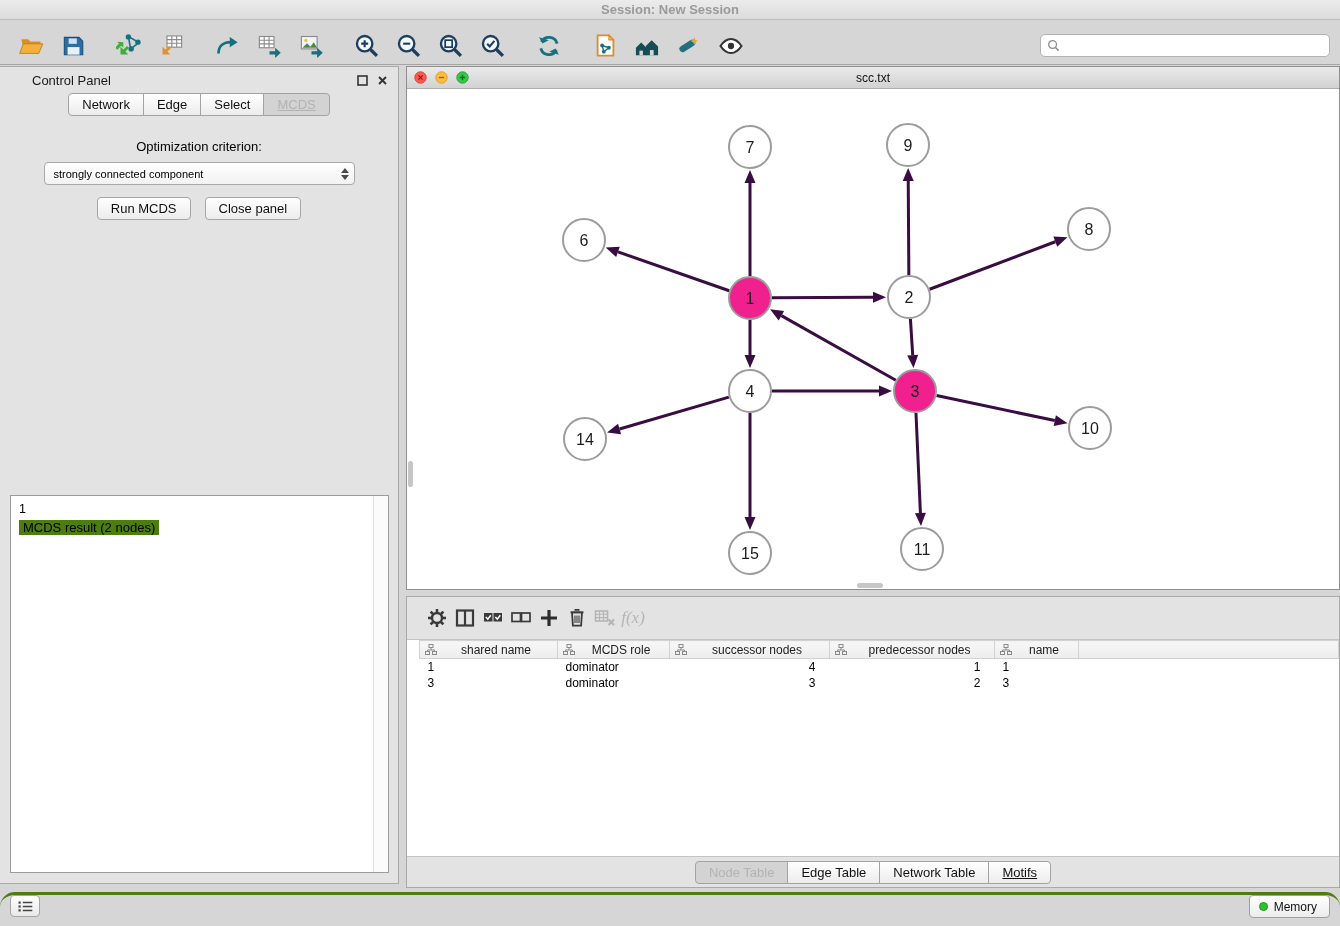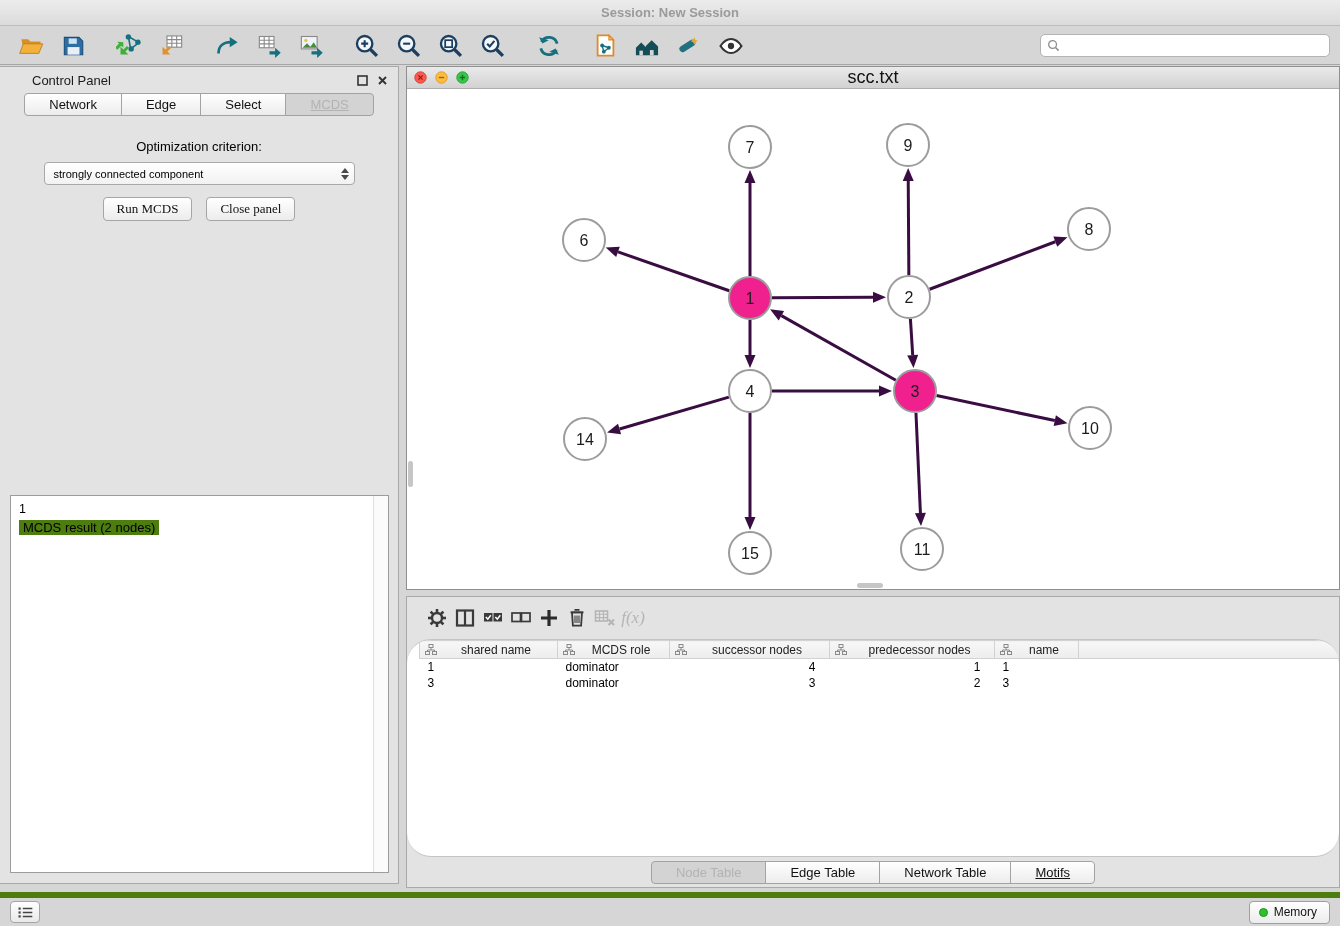--- a/index.html
+++ b/index.html
@@ -1,21 +1,21 @@
 <!DOCTYPE html>
 <html><head>
 <meta charset="utf-8">
 <style>
   * { margin:0; padding:0; box-sizing:border-box; }
   html,body { width:1340px; height:926px; }
   body { font-family:"Liberation Sans",sans-serif; background:#bdbdbd; }
   .app { position:relative; width:1340px; height:926px; background:#d6d6d6; overflow:hidden; }
 
   
-  .titlebar { position:absolute; top:0; left:0; right:0; height:26px;
+  .titlebar { position:absolute; top:0; left:0; right:0; height:20px;
     background:linear-gradient(#ececec,#dbdbdb); border-bottom:1px solid #bdbdbd;
     display:flex; align-items:center; justify-content:center;
     font-size:13px; font-weight:bold; color:#9a9a9a; }
 
   
   .toolbar { position:absolute; top:27px; left:0; right:0; height:38px;
     background:#d6d6d6; border-bottom:1px solid #a6a6a6;
     display:flex; align-items:center; padding:0 10px; }
   .tbtn { width:42px; height:32px; display:flex; align-items:center; justify-content:center;
     background:none; border:none; cursor:default; }
@@ -23,77 +23,77 @@
   .searchbox { margin-left:auto; width:290px; height:23px; background:#fff;
     border:1px solid #b3b3b3; border-radius:5px; display:flex; align-items:center; padding:0 6px; gap:4px; }
   .searchbox input { border:none; outline:none; flex:1; font-size:12px; font-family:inherit; background:transparent; }
 
   
   .panel-header { height:26px; display:flex; align-items:center; padding:0 10px; font-size:13px; color:#1a1a1a;margin-left:22px; }
   .ph-icons { margin-left:auto; display:flex; gap:9px; align-items:center; }
   .ph-btn { background:none; border:none; display:flex; align-items:center; justify-content:center; }
 
   .seg { display:flex; justify-content:center; }
-  .seg .tab { font-family:"Liberation Sans",sans-serif; font-size:13px; padding:3px 24px;
+  .seg .tab { font-family:"Liberation Sans",sans-serif; font-size:13px; padding:3px 13px;
     background:linear-gradient(#ffffff,#ececec); border:1px solid #a3a3a3; margin-left:-1px; color:#111; }
   .seg .tab:first-child { border-radius:4px 0 0 4px; margin-left:0; }
   .seg .tab:last-child { border-radius:0 4px 4px 0;text-decoration:underline; }
   .seg .tab.active { background:#d3d3d3; color:#b3b3b3; }
 
   
   .control-panel { position:absolute; left:0; top:66px; width:399px; height:818px;
     background:#e3e3e3; border:1px solid #a9a9a9; border-left:none; }
   .opt-label { text-align:center; font-size:13px; margin-top:23px; color:#000; }
   .dropdown { width:311px; height:23px; margin:8px auto 0; background:linear-gradient(#ffffff,#f2f2f2);
     border:1px solid #a9a9a9; border-radius:4px; display:flex; align-items:center;
     padding:0 5px 0 9px; font-size:11px; color:#000; }
   .dd-arrows { margin-left:auto; display:flex; flex-direction:column; gap:2px; align-items:center; }
   .dd-arrows i { display:block; width:0; height:0; border-left:4px solid transparent; border-right:4px solid transparent; }
   .dd-up { border-bottom:5px solid #4a4a4a; }
   .dd-down { border-top:5px solid #4a4a4a; }
   .btn-row { display:flex; justify-content:center; gap:14px; margin-top:12px; }
-  .pbtn { font-family:Liberation Serif, serif; font-size:13px; padding:3px 13px;
+  .pbtn { font-family:Liberation Sans, sans-serif; font-size:13px; padding:3px 13px;
     background:linear-gradient(#ffffff,#ececec); border:1px solid #a6a6a6; border-radius:4px; color:#111; }
 
   .result-box { position:absolute; left:10px; top:428px; width:379px; height:378px;
     border:1px solid #9c9c9c; background:#ffffff; }
   .result-title { position:absolute; top:-9px; left:8px; background:#4d7c0f; padding:0 4px; font-size:13px; color:#000;margin-top:33px; }
   .result-values { padding:5px 8px; font-size:12.5px; line-height:17px; color:#000; }
   .result-scroll { position:absolute; top:0; right:0; bottom:0; width:15px; border-left:1px solid #e0e0e0; background:#fbfbfb; }
 
   
   .network-window { position:absolute; left:406px; top:66px; width:934px; height:524px;
     border:1px solid #8f8f8f; background:#fff; }
   .nw-titlebar { height:22px; background:linear-gradient(#eaeaea,#d2d2d2); border-bottom:1px solid #aeaeae;
     display:flex; align-items:center; padding:0 7px; position:relative; }
   .traffic { display:flex; gap:8px; align-items:center; z-index:2; }
   .traffic .ph-btn { padding:0; }
-  .nw-title { position:absolute; left:0; right:0; text-align:center; font-size:18px; color:#111; }
+  .nw-title { position:absolute; left:0; right:0; text-align:center; font-size:12px; color:#111; }
   .nw-canvas { position:relative; width:932px; height:500px; background:#fff; overflow:hidden; }
   .v-handle { position:absolute; left:1px; top:372px; width:5px; height:26px; background:#c6c6c6; border-radius:3px; }
   .h-handle { position:absolute; bottom:1px; left:450px; width:26px; height:5px; background:#c6c6c6; border-radius:3px; }
 
   
   .table-panel { position:absolute; left:406px; top:596px; width:934px; height:292px;
     background:#e3e3e3; border:1px solid #a9a9a9; display:flex; flex-direction:column; }
   .tp-toolbar { height:42px; display:flex; align-items:center; padding:0 16px; }
   .tp-btn { background:none; border:none; width:28px; height:28px; display:flex; align-items:center; justify-content:center; }
   .fx-label { font-family:"Liberation Serif",serif; font-style:italic; font-size:17px; color:#b5b5b5; }
-  .tp-content { flex:1; background:#fff; border-top:1px solid #c4c4c4; border-bottom:1px solid #c4c4c4; overflow:hidden;border-radius:24px; }
+  .tp-content { flex:1; background:#fff; border-top:1px solid #c4c4c4; border-bottom:1px solid #c4c4c4; overflow:hidden; }
   .node-table { border-collapse:collapse; margin-left:12px; table-layout:fixed; width:920px; font-size:12px; }
   .node-table th { height:18px; background:linear-gradient(#f7f7f7,#ededed); border:1px solid #d2d2d2;
     font-weight:normal; padding:0; color:#222; }
   .th-inner { display:flex; align-items:center; padding:0 5px; gap:3px; }
   .th-inner .th-label { flex:1; text-align:center; }
   .node-table td { height:16px; padding:0 14px 0 8px; color:#000; white-space:nowrap; overflow:hidden; }
   .tp-tabs { height:30px; display:flex; align-items:center; justify-content:center; }
 
   
   .statusbar { position:absolute; left:0; right:0; bottom:0; height:34px; background:#d6d6d6;
-    border-top:6px solid #4d7c0f; display:flex; align-items:center; padding:0 10px; }
+    border-top:3px solid #4d7c0f; display:flex; padding:0 10px;border-radius:15px; }
   .menu-btn { width:30px; height:22px; border:1px solid #a5a5a5; border-radius:4px;
     background:linear-gradient(#fff,#e9e9e9); display:flex; align-items:center; justify-content:center; }
   .memory-btn { margin-left:auto; height:23px; padding:0 12px 0 9px; border:1px solid #9f9f9f; border-radius:4px;
     background:linear-gradient(#ffffff,#ececec); display:flex; align-items:center; gap:6px;
     font-family:"Liberation Sans",sans-serif; font-size:12px; color:#111; }
   .memory-dot { width:9px; height:9px; border-radius:50%; background:#2bc32b; border:1px solid #1d961d; }
 </style>
 </head>
 <body>
 

